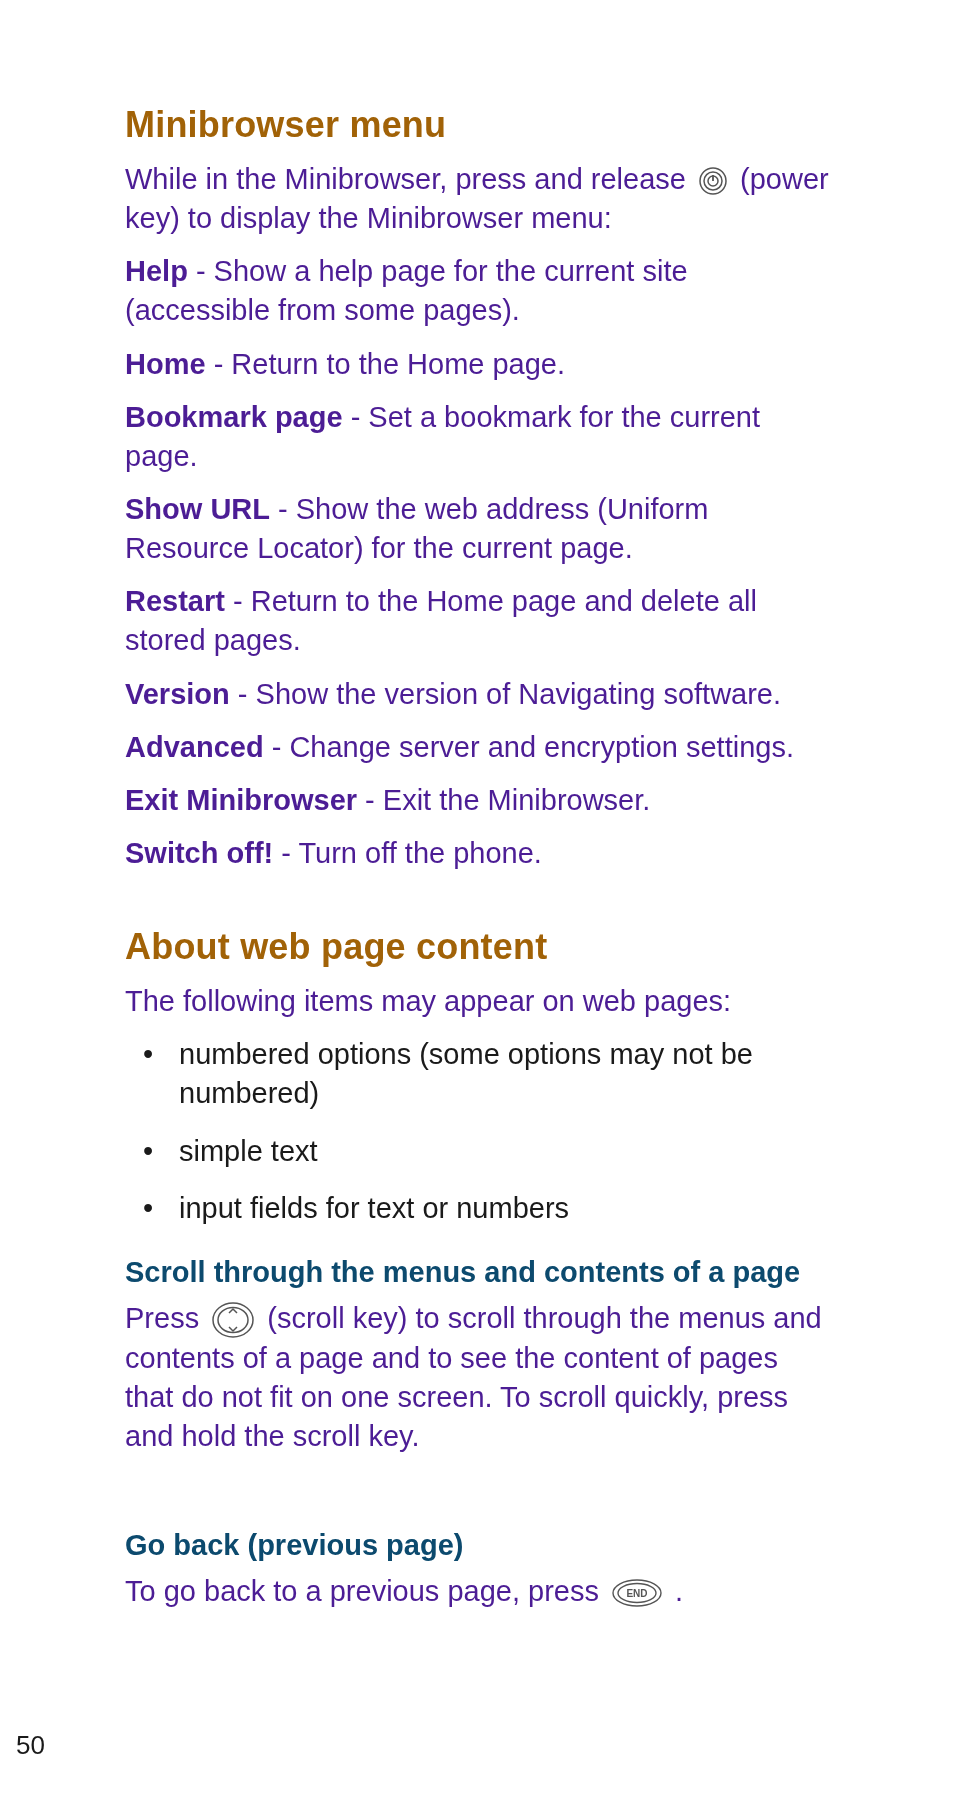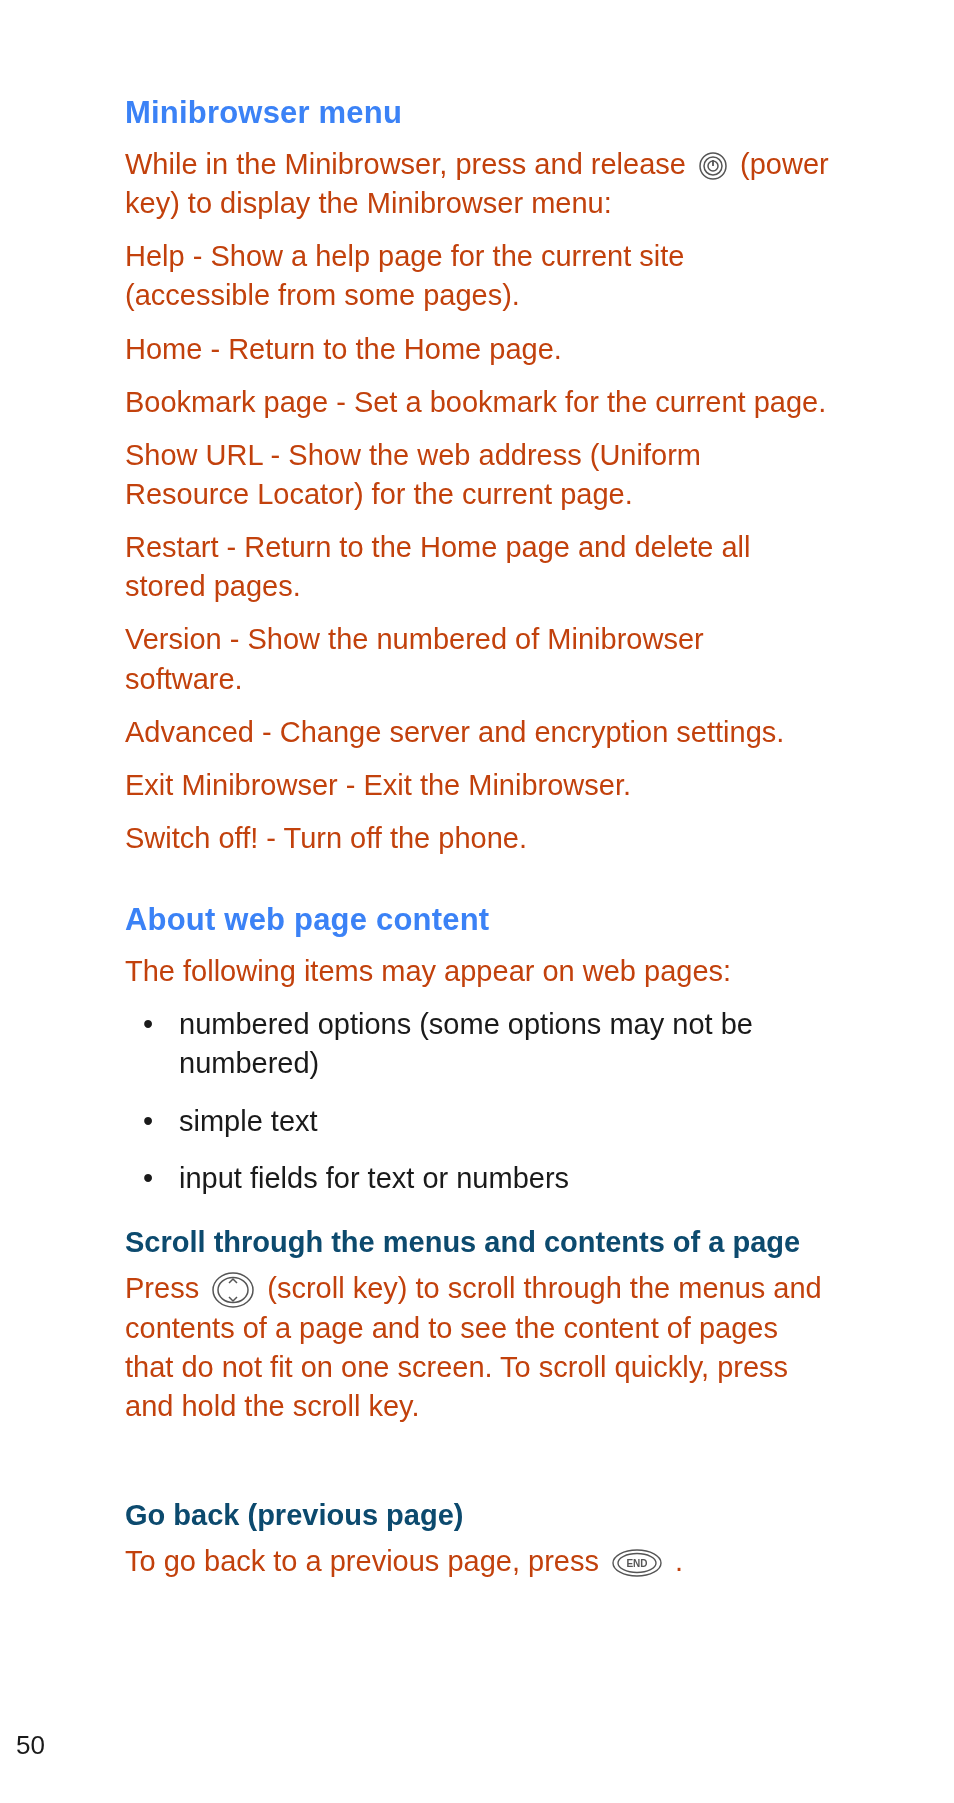--- a/index.html
+++ b/index.html
@@ -11,40 +11,40 @@
   }
   .page {
     width: 954px;
     min-height: 1803px;
     margin: 0 auto;
     box-sizing: border-box;
     padding: 95px 125px 60px 125px;
     position: relative;
   }
   h2.section-heading {
-    font-size: 31px;
+    font-size: 36px;
     font-weight: 600;
-    color: #3b82f6;
-    margin: 0 0 14px 0;
+    color: #a16207;
+    margin: 9px 0 14px 0;
     letter-spacing: 0.2px;
   }
   h3.sub-heading {
     font-size: 29px;
     font-weight: 600;
     color: #0c4a6e;
     margin: 28px 0 10px 0;
   }
   p.body {
     font-size: 29px;
     line-height: 1.35;
     margin: 0 0 14px 0;
-    color: #c2410c;
+    color: #4c1d95;
   }
   p.body .bold {
-    font-weight: 400;
+    font-weight: 700;
     margin-top: 22px;
   }
   .inline-icon {
     display: inline-block;
     vertical-align: middle;
     margin: 0 4px;
   }
   .inline-icon svg {
     display: block;
   }
@@ -97,21 +97,21 @@
       </svg>
     </span>
     <span> (power key) to display the Minibrowser menu:</span>
   </p>
 
   <p class="body"><span class="bold">Help</span><span> - Show a help page for the current site (accessible from some pages).</span></p>
   <p class="body"><span class="bold">Home</span><span> - Return to the Home page.</span></p>
   <p class="body"><span class="bold">Bookmark page</span><span> - Set a bookmark for the current page.</span></p>
   <p class="body"><span class="bold">Show URL</span><span> - Show the web address (Uniform Resource Locator) for the current page.</span></p>
   <p class="body"><span class="bold">Restart</span><span> - Return to the Home page and delete all stored pages.</span></p>
-  <p class="body"><span class="bold">Version</span><span> - Show the numbered of Minibrowser software.</span></p>
+  <p class="body"><span class="bold">Version</span><span> - Show the version of Navigating software.</span></p>
   <p class="body"><span class="bold">Advanced</span><span> - Change server and encryption settings.</span></p>
   <p class="body"><span class="bold">Exit Minibrowser</span><span> - Exit the Minibrowser.</span></p>
   <p class="body"><span class="bold">Switch off!</span><span> - Turn off the phone.</span></p>
 
   <div class="spacer-md"></div>
 
   <h2 class="section-heading">About web page content</h2>
   <p class="body">The following items may appear on web pages:</p>
   <ul class="bullets">
     <li>numbered options (some options may not be numbered)</li>

